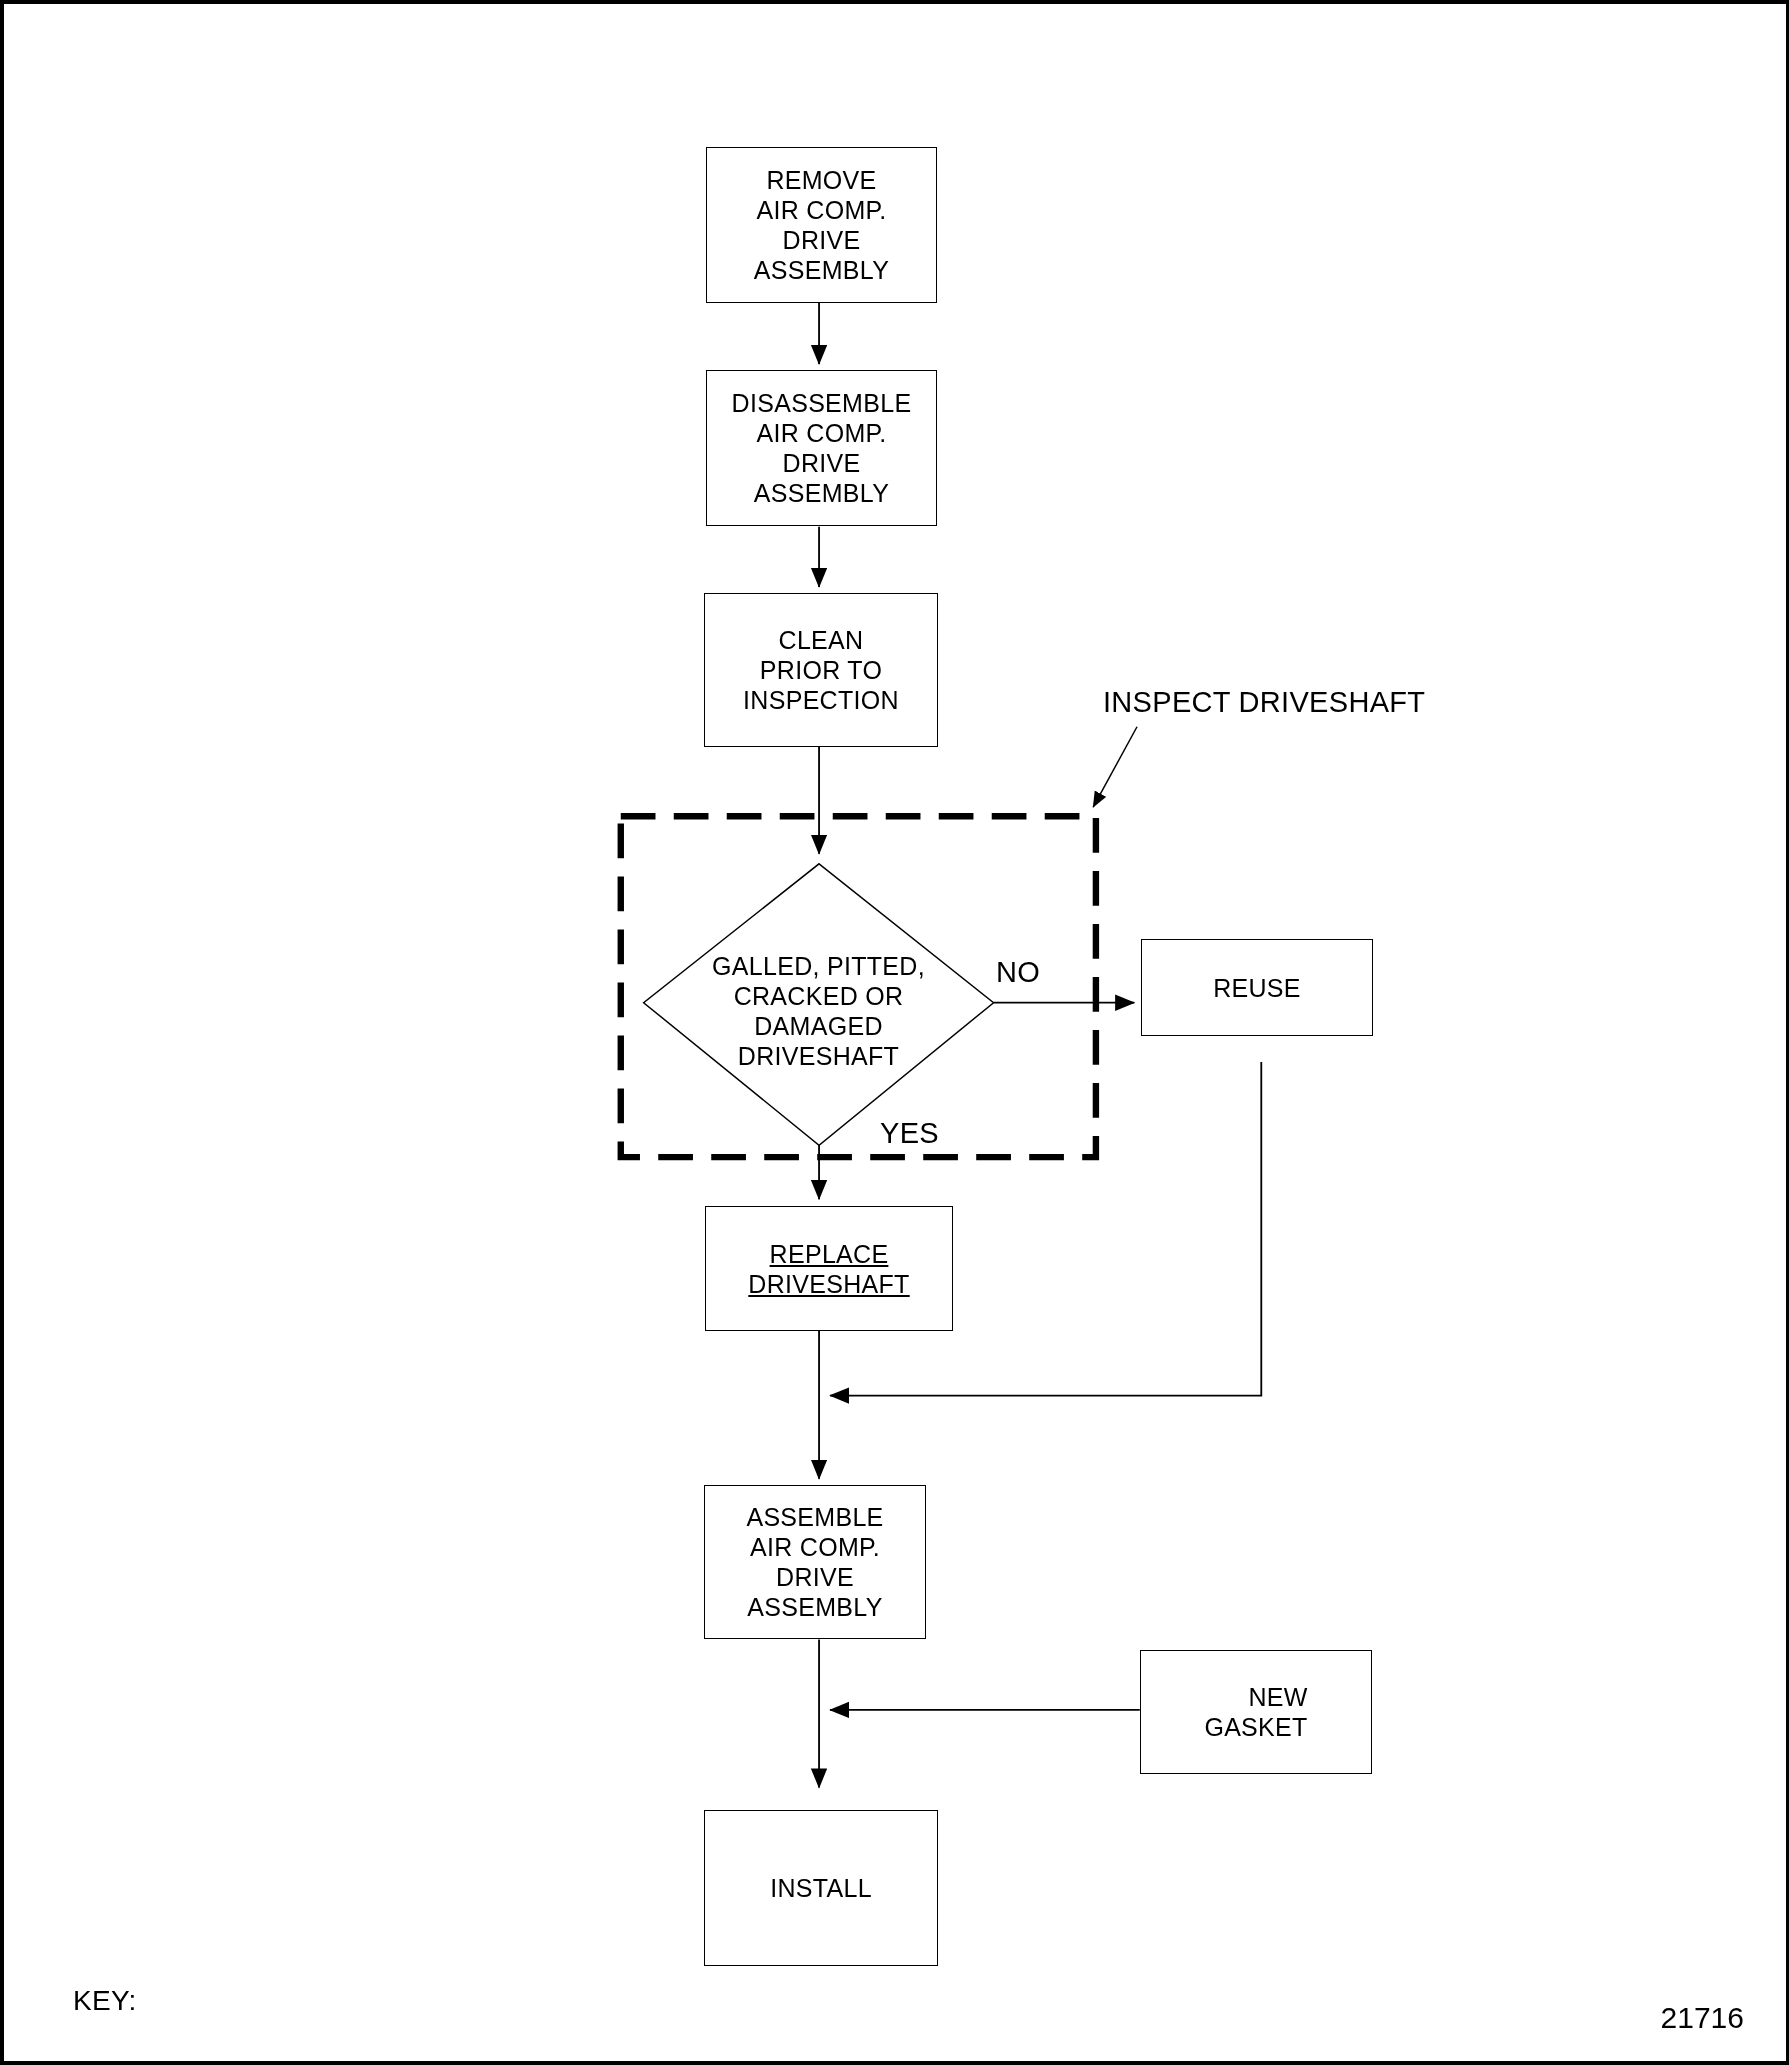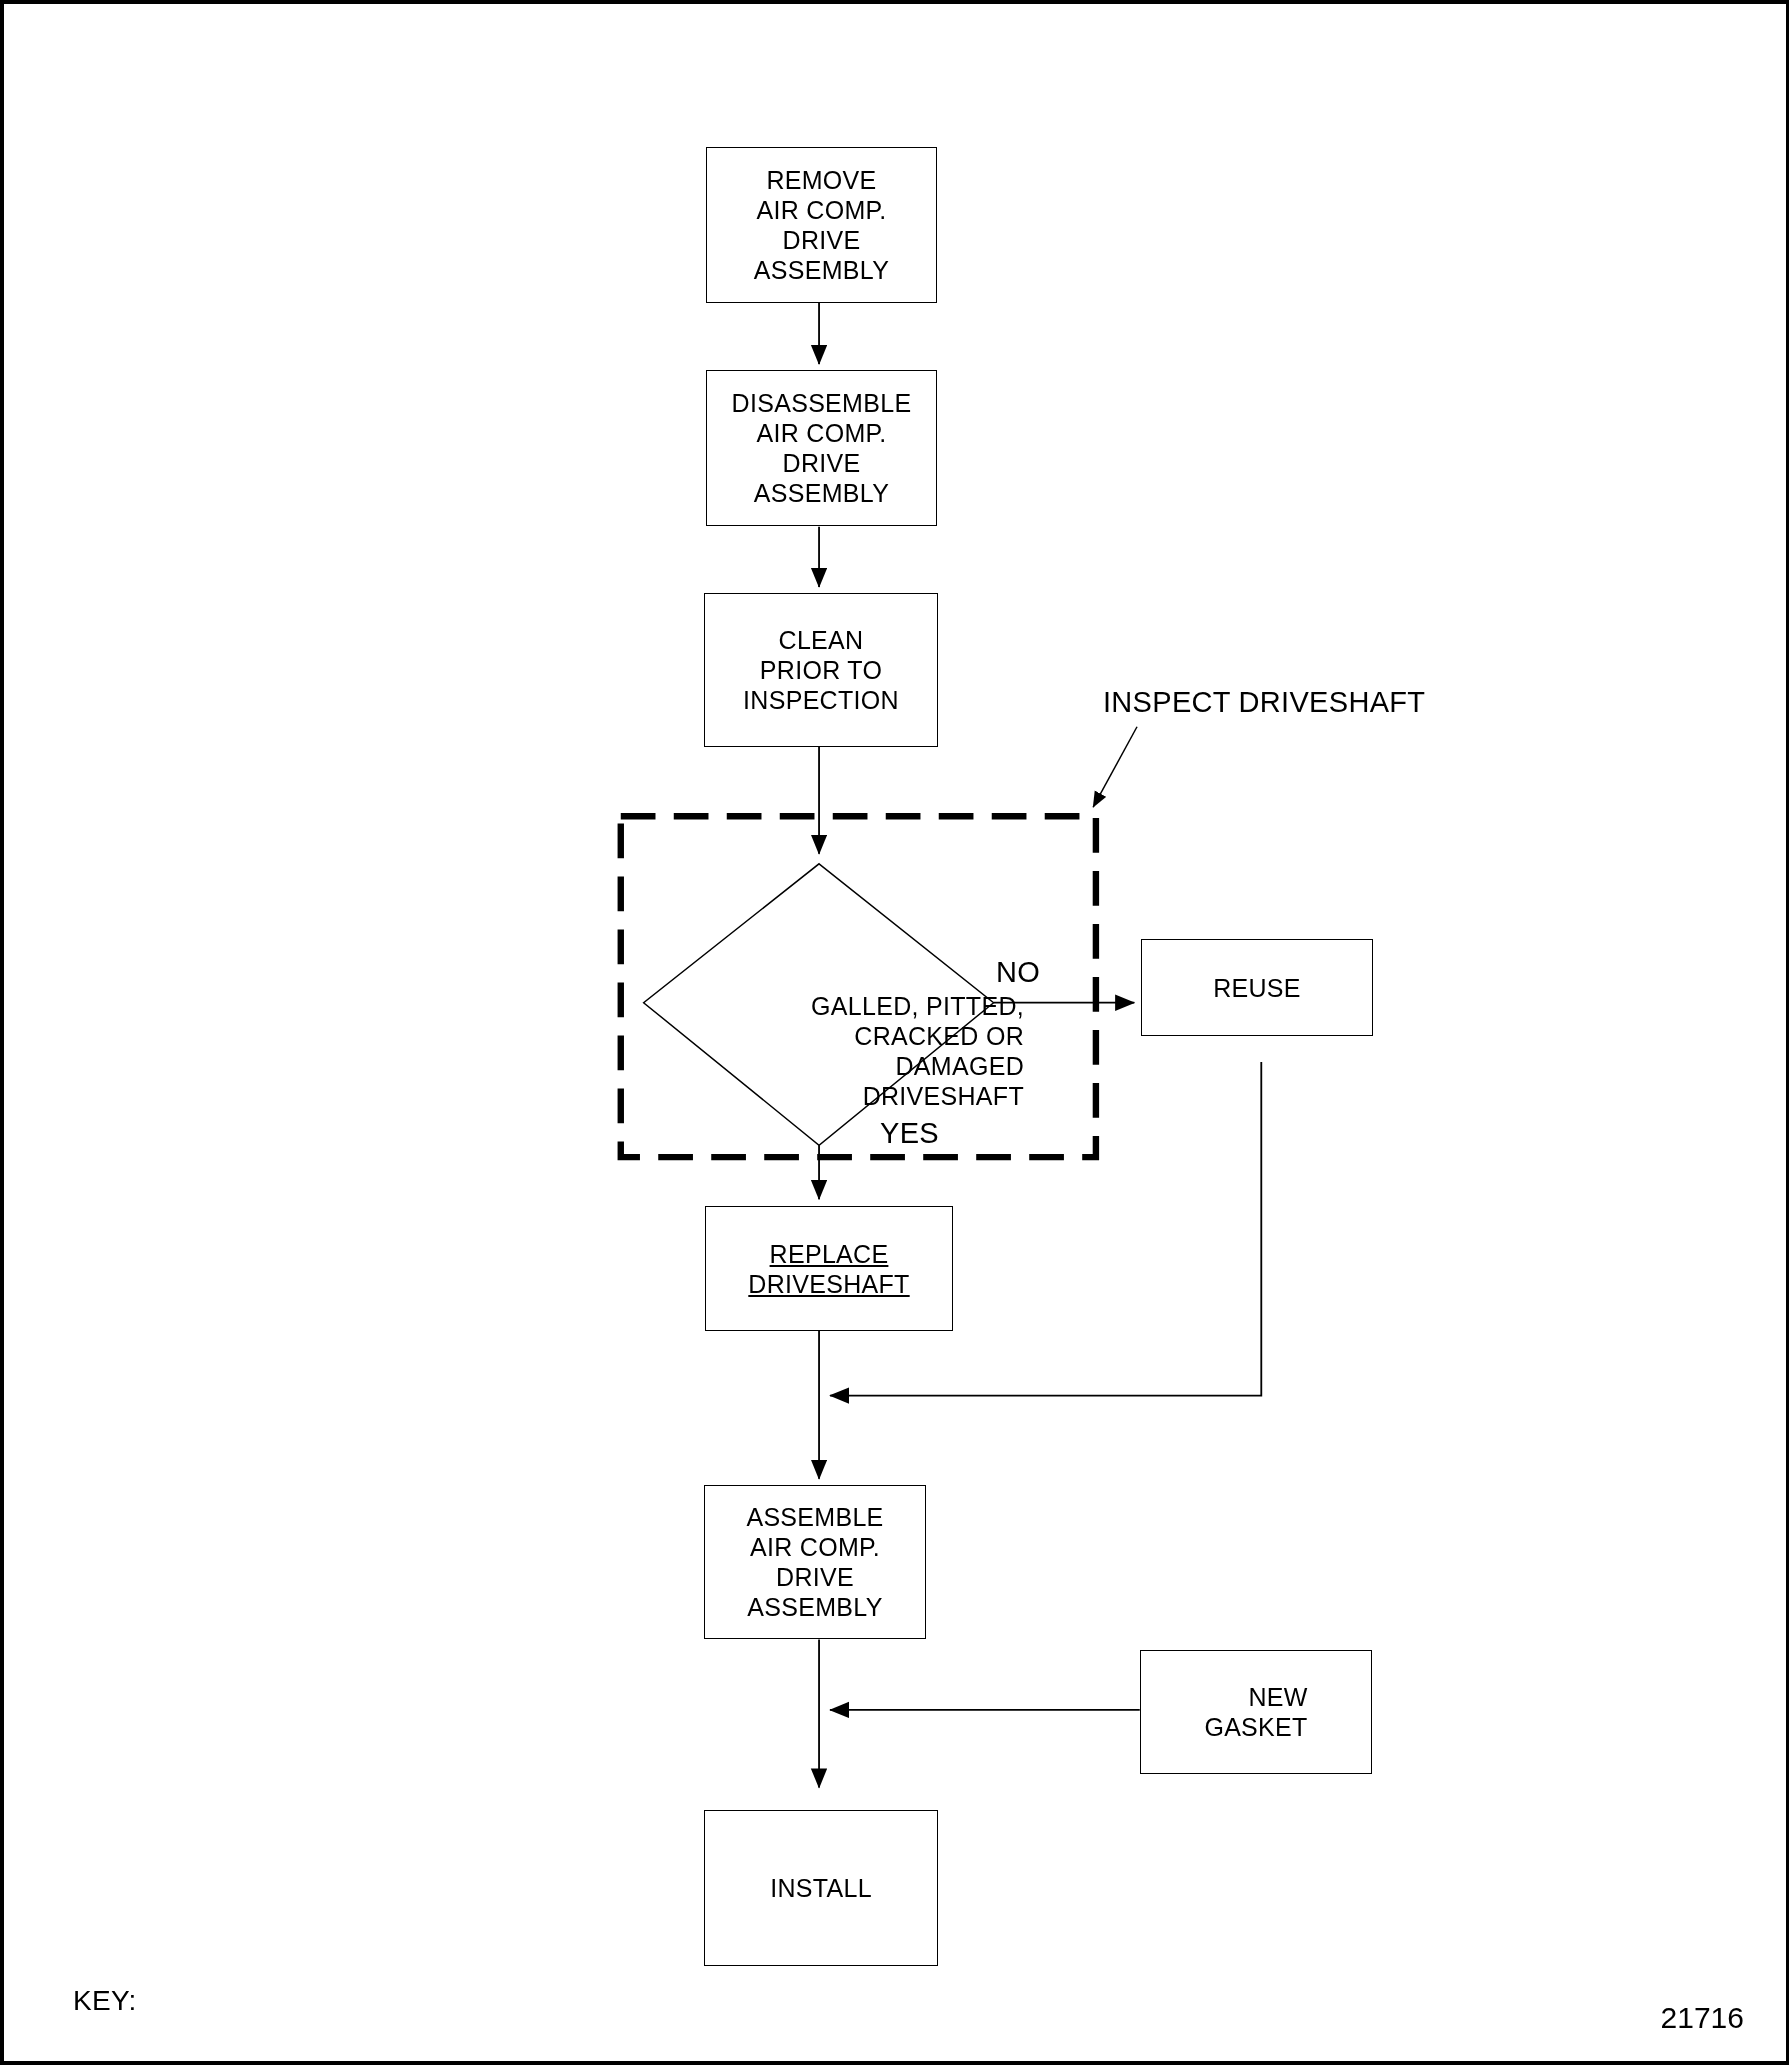--- a/index.html
+++ b/index.html
@@ -33,26 +33,25 @@
     align-items: center;
     justify-content: center;
     text-align: center;
     white-space: pre-line;
     font-size: 25px;
     line-height: 30px;
     letter-spacing: 0.3px;
   }
   .diamond-label {
     position: absolute;
-    text-align: right;
+    text-align: center;
     white-space: pre-line;
     font-size: 25px;
     line-height: 30px;
     letter-spacing: 0.3px;
-    margin-top: 40px;
   }
   .annot {
     position: absolute;
     font-size: 29px;
     line-height: 35px;
     letter-spacing: 0.3px;
     white-space: pre-line;
   }
   .fig-num {
     position: absolute;

